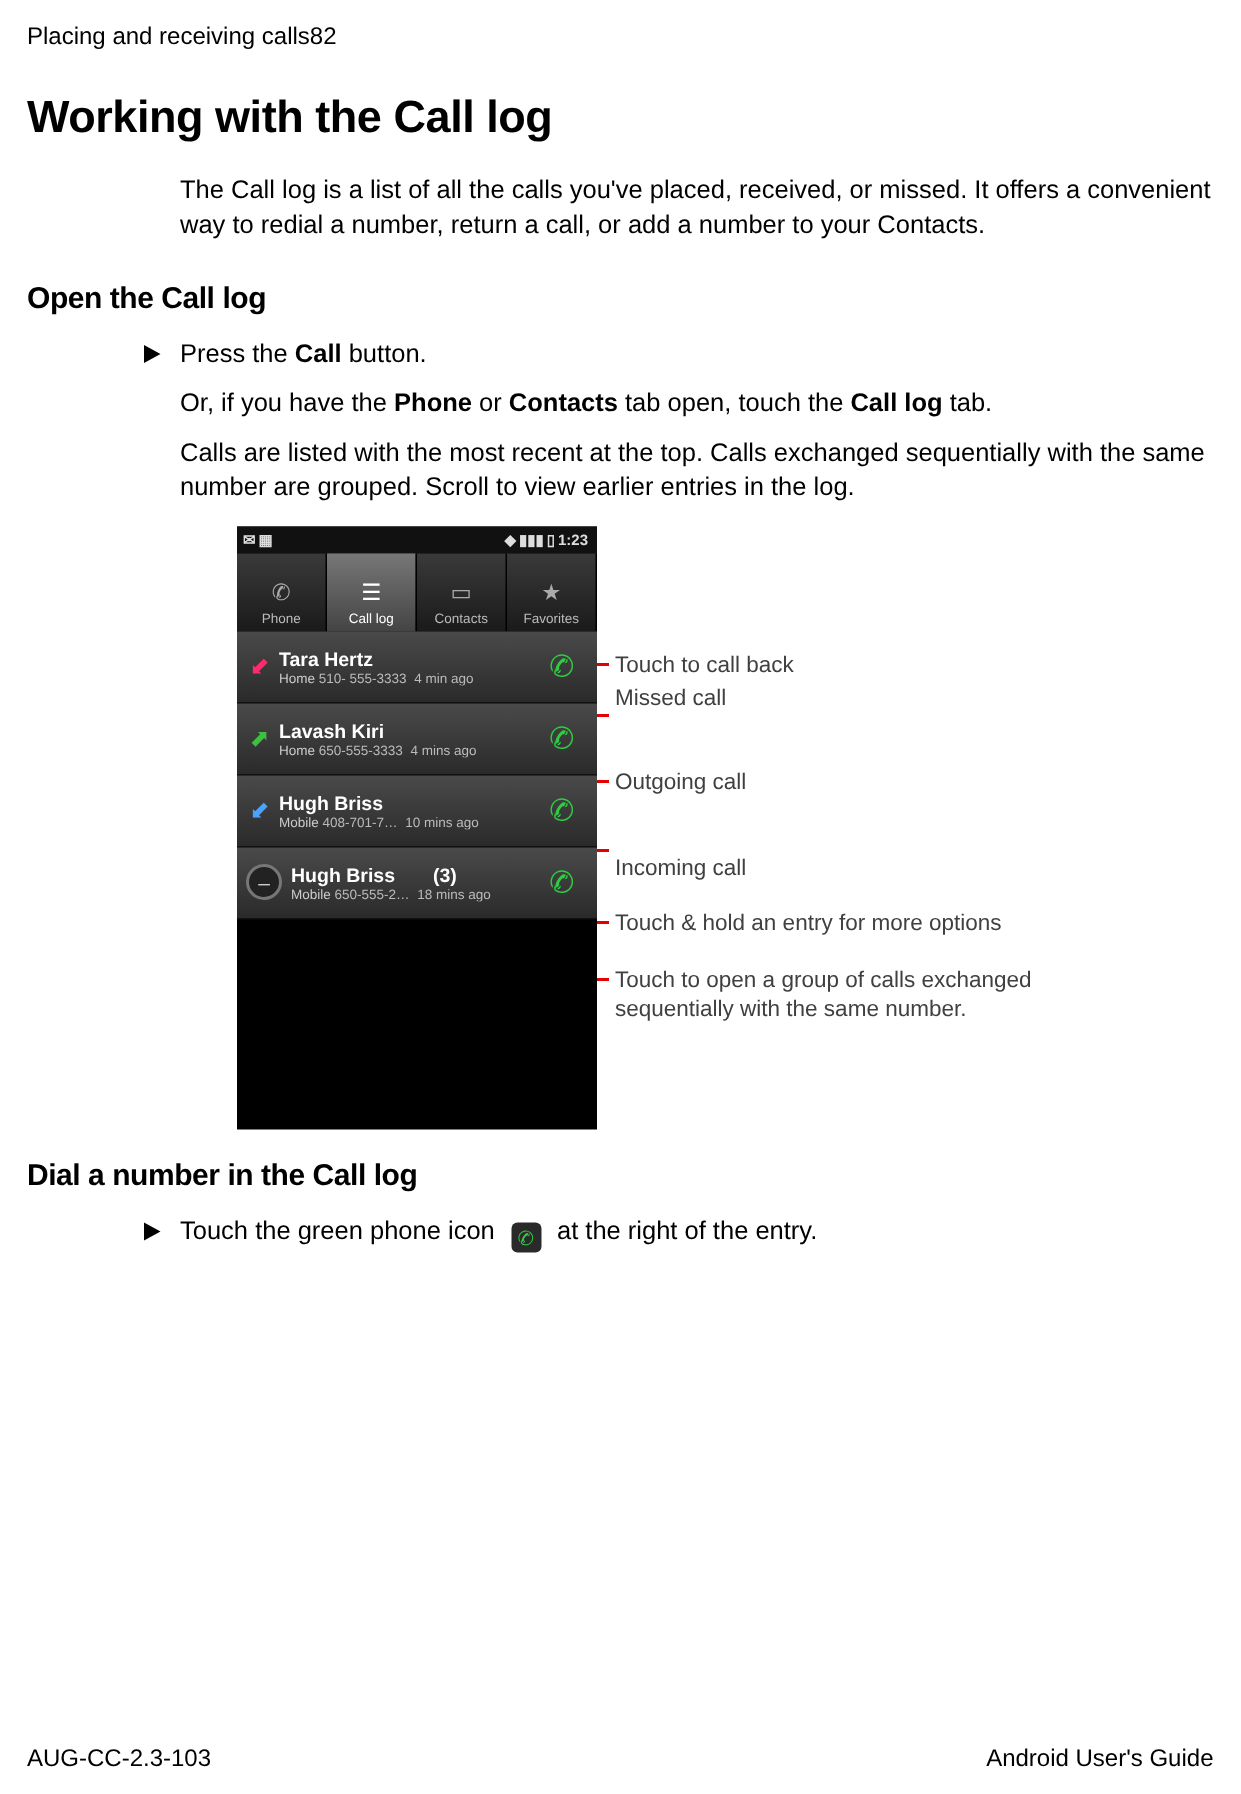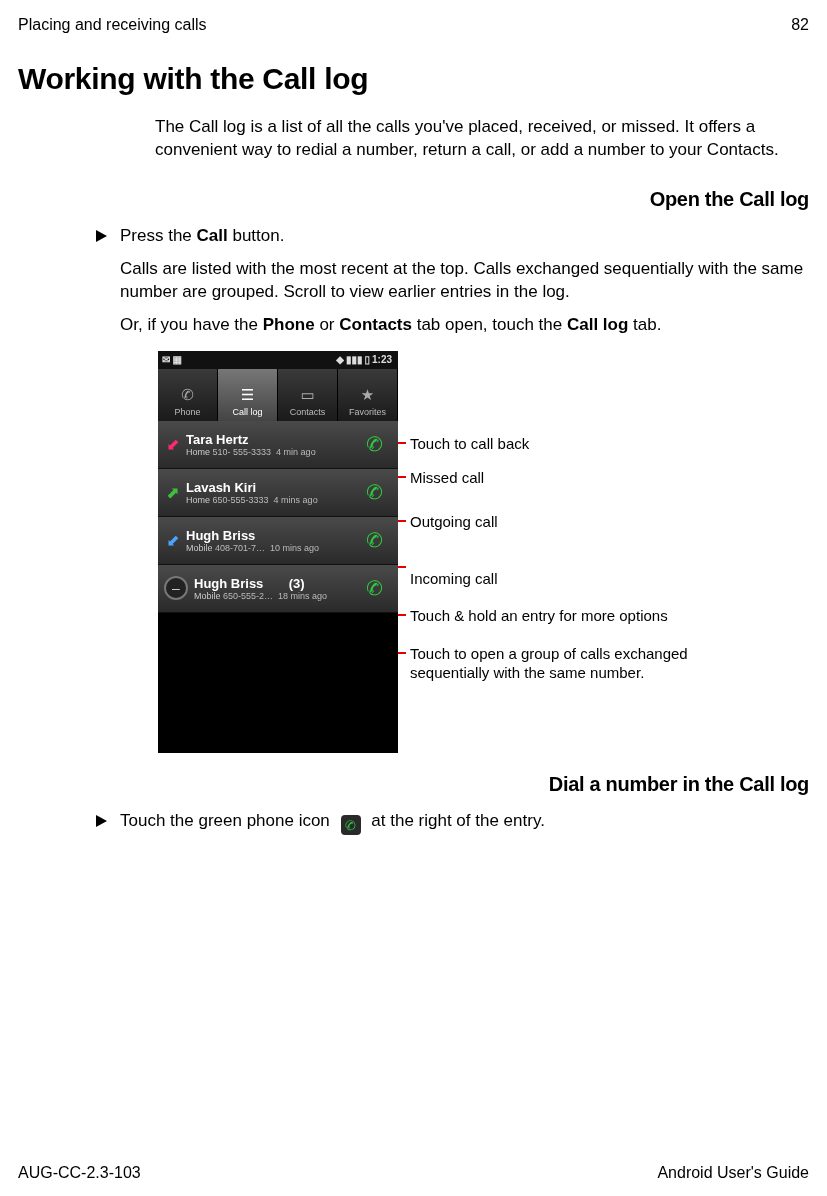--- a/index.html
+++ b/index.html
@@ -8,42 +8,39 @@
     font-family: "Helvetica Neue", Arial, sans-serif;
     color: #000;
     width: 827px;
     height: 1196px;
     position: relative;
     background: #fff;
     overflow: hidden;
   }
   .page-header {
     display: flex;
-    justify-content: space-between;
     padding: 16px 18px 4px 18px;
     font-size: 16px;
   }
   .main-title {
     font-size: 30px;
     font-weight: 700;
     padding: 24px 6px 12px 18px;
     letter-spacing: -0.3px;
   }
   .intro-para {
     font-size: 17px;
     line-height: 1.35;
     padding: 8px 18px 8px 120px;
-    margin-left: 35px;
   }
   .sub-heading {
     font-size: 20px;
     font-weight: 700;
     padding: 18px 18px 0 18px;
     letter-spacing: -0.3px;
-    text-align: right;
   }
   .step-block {
     padding: 14px 18px 0 120px;
     font-size: 17px;
     line-height: 1.35;
   }
   .step-line {
     position: relative;
   }
   .step-bullet-icon {
@@ -175,21 +172,21 @@
   .callouts {
     position: absolute;
     left: 252px;
     top: 0;
     width: 430px;
   }
   .callout {
     position: absolute;
     font-size: 15px;
     line-height: 1.3;
-    color: #000000;
+    color: #404040;
   }
   svg.leaders {
     position: absolute;
     left: 0; top: 0;
     width: 700px; height: 404px;
     pointer-events: none;
   }
   svg.leaders line { stroke: #e60000; stroke-width: 2; }
   .page-footer {
     position: absolute;
@@ -224,24 +221,24 @@
 
 <div class="intro-para">The Call log is a list of all the calls you've placed, received, or missed. It offers a convenient way to redial a number, return a call, or add a number to your Contacts.</div>
 
 <div class="sub-heading">Open the Call log</div>
 
 <div class="step-block">
   <div class="step-line">
     <span class="step-bullet-icon"></span>
     <span>Press the </span><b class="heavy">Call</b><span> button.</span>
   </div>
-  <div class="followup">Calls are listed with the most recent at the top. Calls exchanged sequentially with the same number are grouped. Scroll to view earlier entries in the log.</div>
   <div class="followup">
     <span>Or, if you have the </span><b class="heavy">Phone</b><span> or </span><b class="heavy">Contacts</b><span> tab open, touch the </span><b class="heavy">Call log</b><span> tab.</span>
   </div>
+  <div class="followup">Calls are listed with the most recent at the top. Calls exchanged sequentially with the same number are grouped. Scroll to view earlier entries in the log.</div>
 </div>
 
 <div class="figure-zone">
   <svg class="leaders">
     <line x1="222" y1="92" x2="248" y2="92"></line>
     <line x1="18" y1="92" x2="18" y2="126"></line>
       <line x1="18" y1="126" x2="248" y2="126"></line>
     <line x1="18" y1="140" x2="18" y2="170"></line>
       <line x1="18" y1="170" x2="248" y2="170"></line>
     <line x1="18" y1="186" x2="18" y2="216"></line>
@@ -318,21 +315,21 @@
       <span class="call-btn">
           <span class="phone-glyph">✆</span>
         </span>
     </div>
 
     <div class="blank-area"></div>
   </div>
 
   <div class="callouts">
     <div class="callout" style="top:83px">Touch to call back</div>
-    <div class="callout" style="top:117px">Missed call</div>
+    <div class="callout" style="top:105px">Missed call</div>
     <div class="callout" style="top:161px">Outgoing call</div>
     <div class="callout" style="top:218px">Incoming call</div>
     <div class="callout" style="top:255px">Touch &amp; hold an entry for more options</div>
     <div class="callout" style="top:293px; width:310px">Touch to open a group of calls exchanged sequentially with the same number.</div>
   </div>
 </div>
 
 <div class="sub-heading">Dial a number in the Call log</div>
 
 <div class="step-block">

